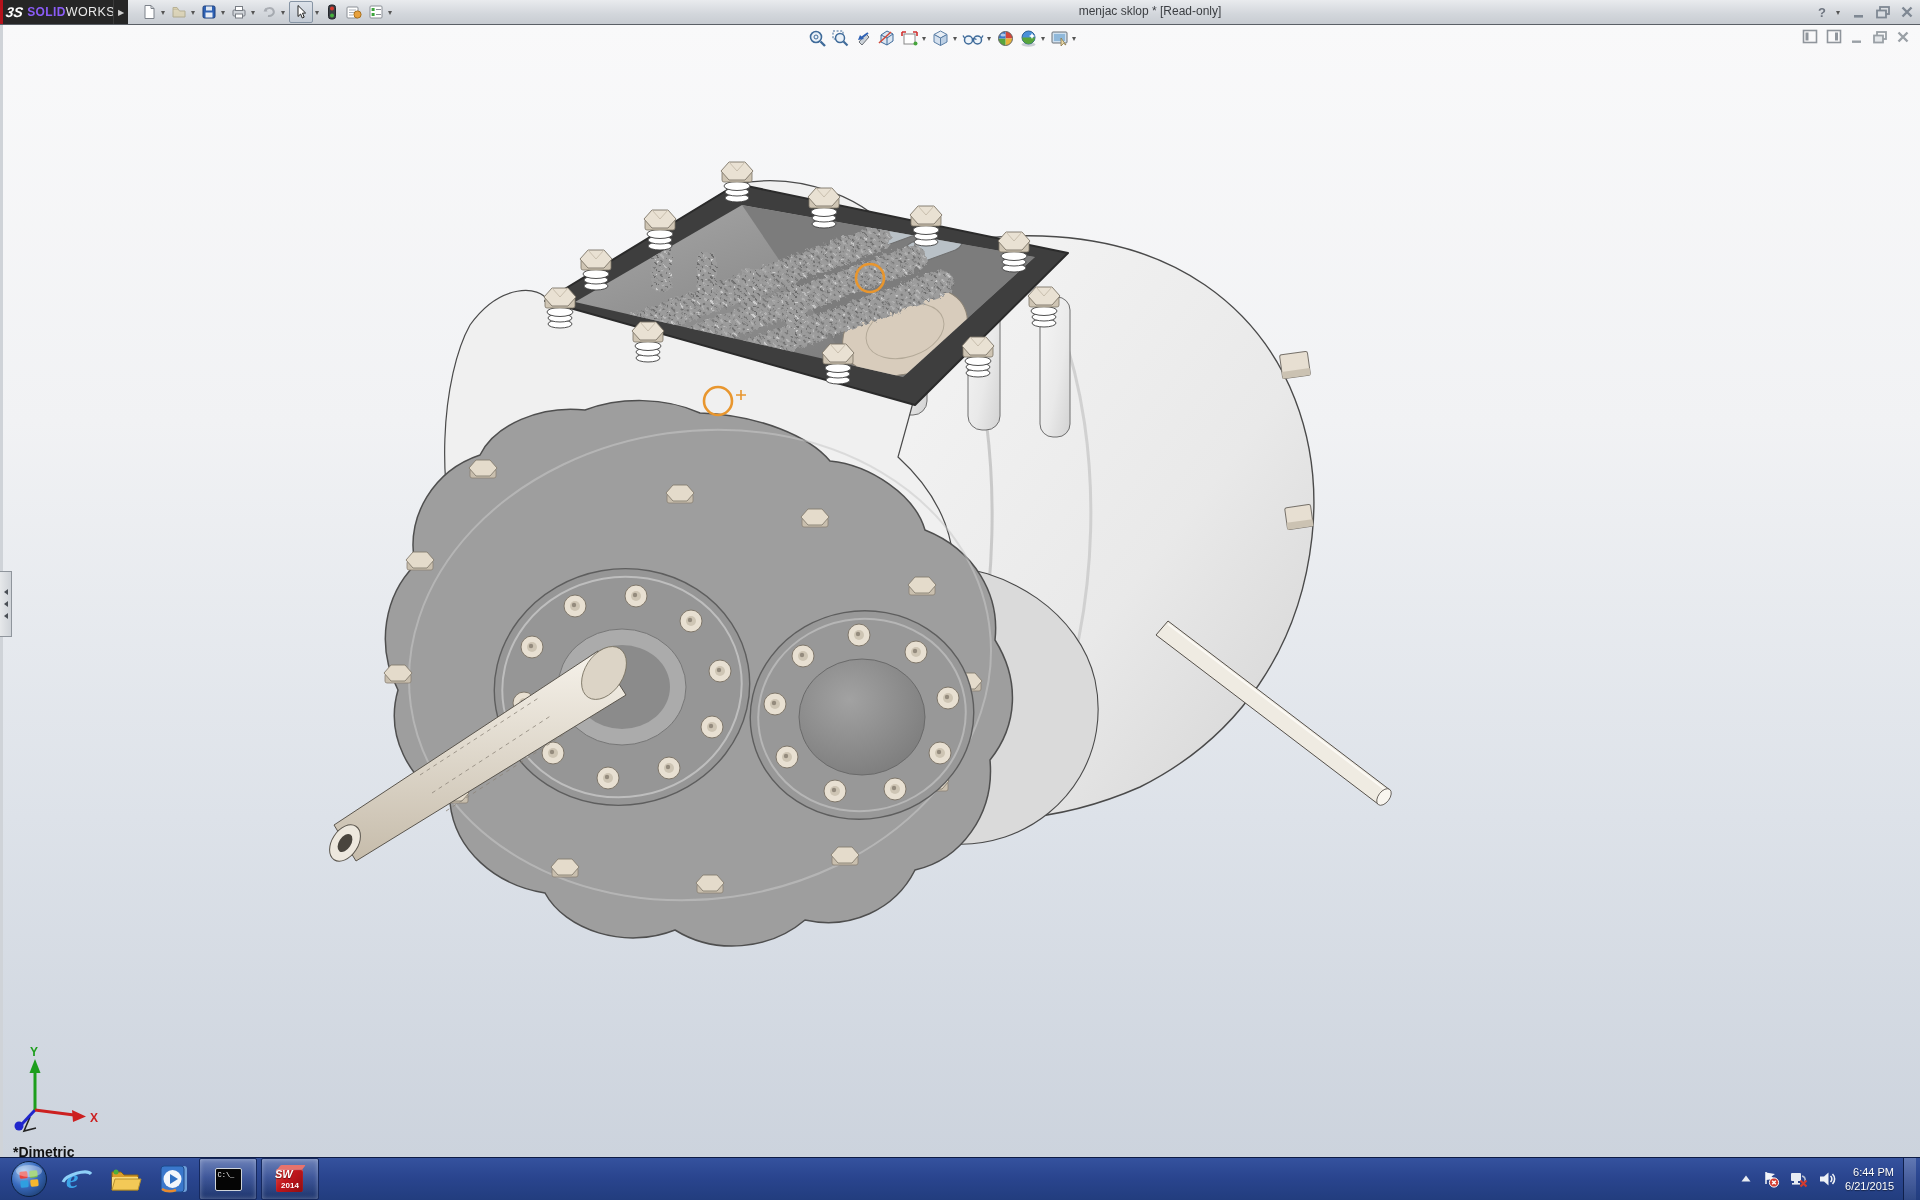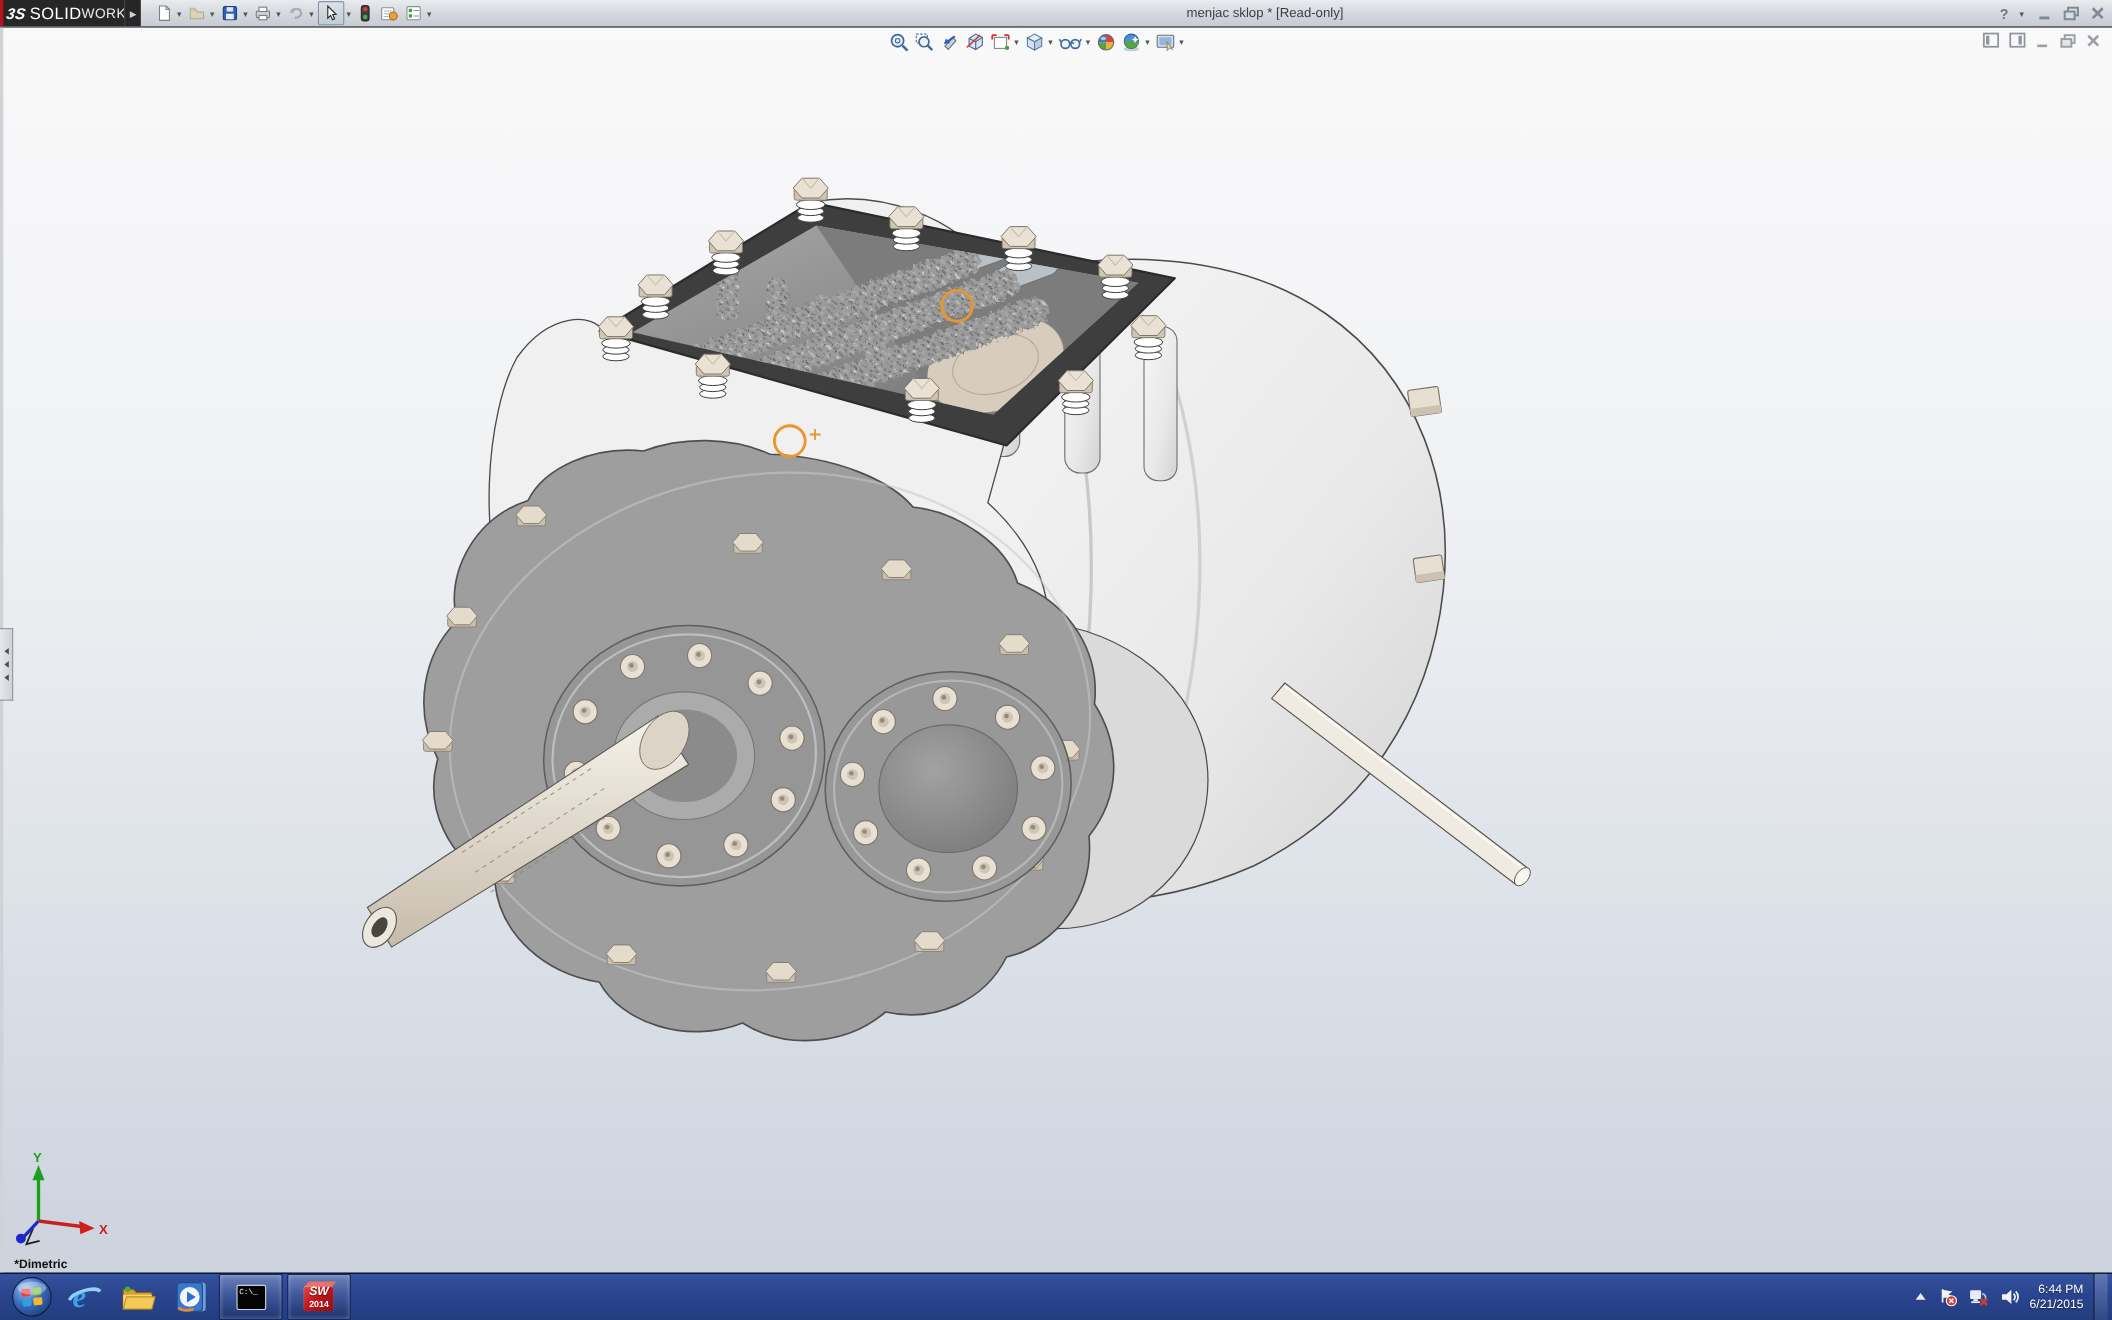--- a/index.html
+++ b/index.html
@@ -6,21 +6,21 @@
     font-family:"Liberation Sans","DejaVu Sans",sans-serif;background:#000;}
   .app{position:relative;width:1920px;height:1200px;}
 
   
   .titlebar{position:absolute;top:0;left:0;right:0;height:24px;
     background:linear-gradient(#e9ebee,#d2d6db 60%,#c8ccd2);border-bottom:1px solid #9aa0a8;}
   .logo{position:absolute;left:0;top:0;width:113px;height:24px;background:#262626;
     display:flex;align-items:center;padding-left:6px;box-sizing:border-box;}
   .logo .red{position:absolute;left:0;top:0;width:3px;height:24px;background:#b5121b;}
   .logo .mark{color:#fff;font-size:14px;font-weight:700;font-style:italic;transform:skewX(-8deg);margin-right:4px;}
-  .logo .bold{color:#ffffff;font-size:15px;font-weight:400;letter-spacing:.4px;}
+  .logo .bold{color:#8b5cf6;font-size:12px;font-weight:700;letter-spacing:.4px;}
   .logo .light{color:#e8e8e8;font-size:12.5px;font-weight:300;letter-spacing:.4px;}
   .logo-tab{position:absolute;left:113px;top:0;width:14px;height:24px;background:#262626;
     border-left:1px solid #3a3a3a;color:#cfcfcf;font-size:8px;display:flex;align-items:center;justify-content:center;}
   .std-tools{position:absolute;left:138px;top:0;height:24px;display:flex;align-items:center;}
   .tbtn{height:20px;display:flex;align-items:center;padding:0 2px;margin:0 1px;border-radius:2px;}
   .tbtn.pressed{border:1px solid #8694a4;background:linear-gradient(#dde2e9,#c3cad4);}
   .tbtn.disabled{opacity:.45;}
   .caret{font-size:8px;color:#555;margin:0 3px 0 1px;}
   .title-text{position:absolute;left:1150px;top:4px;transform:translateX(-50%);
     font-size:12px;color:#3b3e42;white-space:nowrap;}
@@ -33,42 +33,42 @@
     border-top:1px solid #5a5f66;}
   .modelsvg{position:absolute;left:0;top:0;}
   .headsup{position:absolute;left:806px;top:2px;display:flex;align-items:center;height:22px;}
   .hbtn{display:flex;align-items:center;padding:1px 1px;margin:0 1px;}
   .doc-ctl{position:absolute;right:10px;top:4px;display:flex;align-items:center;gap:8px;}
   .panel-tab{position:absolute;left:0;top:546px;width:11px;height:64px;
     background:linear-gradient(90deg,#e6e8ea,#cfd3d8);border:1px solid #8f959c;border-left:none;
     display:flex;flex-direction:column;align-items:center;justify-content:center;gap:6px;}
   .panel-tab i{width:0;height:0;border-top:3px solid transparent;border-bottom:3px solid transparent;border-right:4px solid #4a4f55;}
   .frame-left{position:absolute;left:0;top:0;bottom:0;width:3px;background:#cfd3d8;}
-  .orientation{position:absolute;left:13px;top:1119px;font-size:11px;font-weight:600;color:#111;}
+  .orientation{position:absolute;left:13px;top:1119px;font-size:14px;font-weight:600;color:#111;}
 
   
   .taskbar{position:absolute;left:0;right:0;bottom:0;height:43px;
     background:linear-gradient(#35529e,#2a458f 45%,#223d7e);border-top:1px solid #0d1c45;
     display:flex;align-items:center;padding-left:5px;box-sizing:border-box;}
   .tk{width:44px;height:40px;display:flex;align-items:center;justify-content:center;margin:0 2px;border-radius:3px;}
   .tk.open{width:56px;border:1px solid #16295e;border-radius:2px;
     background:linear-gradient(rgba(255,255,255,.28),rgba(255,255,255,.10) 45%,rgba(0,0,0,.14));
     box-shadow:inset 0 0 5px rgba(255,255,255,.35);}
   .tray{margin-left:auto;display:flex;align-items:center;gap:9px;padding-right:4px;height:100%;}
   .clock{color:#fff;font-size:11px;text-align:right;line-height:14px;text-shadow:0 1px 1px rgba(0,0,0,.5);}
   .showdesk{width:12px;height:43px;border-left:1px solid #10204a;
     background:linear-gradient(rgba(255,255,255,.22),rgba(255,255,255,.06));}
   .cmdface{width:27px;height:23px;background:#050505;border:1px solid #cfd4da;border-radius:2px;
     font-family:"Liberation Mono","DejaVu Sans Mono",monospace;font-size:7px;color:#fff;
     padding:2px 0 0 2px;box-sizing:border-box;text-align:left;}
   .swface{position:relative;width:30px;height:28px;}
   .swcube{position:absolute;left:1px;top:4px;width:27px;height:23px;border-radius:2px;
     background:linear-gradient(135deg,#e04b45,#c0161c 45%,#8f0e13);box-shadow:inset 0 1px 1px rgba(255,255,255,.4);}
   .swtop{position:absolute;left:3px;top:0px;width:25px;height:7px;background:#e8736d;transform:skewX(-38deg);border-radius:1px;}
-  .swtxt{position:absolute;left:0;top:3px;width:30px;text-align:center;color:#fff;
+  .swtxt{position:absolute;left:0;top:3px;width:30px;text-align:left;color:#fff;
     font-weight:700;font-style:italic;font-size:11px;text-shadow:0 1px 1px rgba(0,0,0,.5);}
   .swyear{position:absolute;left:0;top:16px;width:30px;text-align:center;color:#fff;font-weight:700;font-size:8px;}
 </style>
 </head>
 <body>
 
 <div class="app">
 
   <div class="titlebar">
     <div class="logo">

